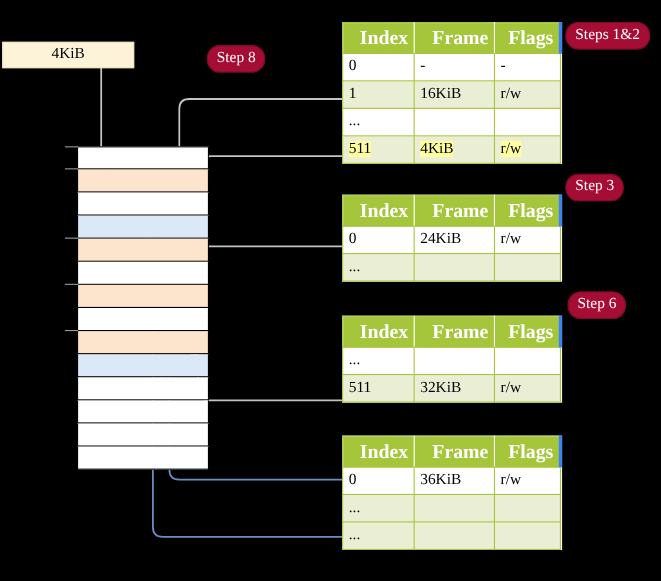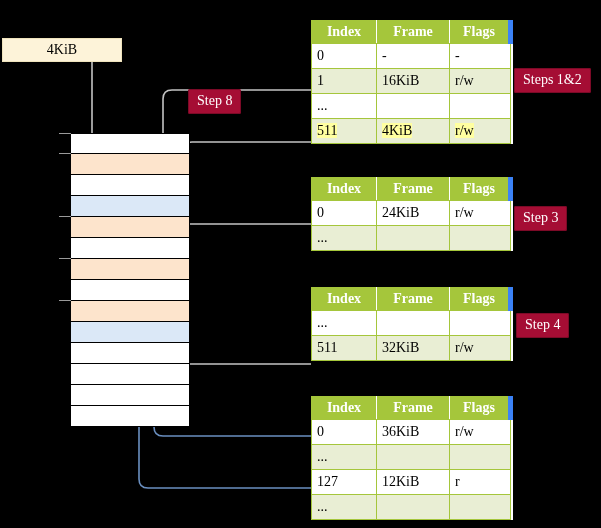--- a/index.html
+++ b/index.html
@@ -14,49 +14,48 @@
     position:absolute;left:2px;top:38px;width:118px;height:22px;
     background:#fdf3d9;border:1px solid #efe3bc;
     display:flex;align-items:center;justify-content:center;
     font-size:14px;color:#000;
   }
 
   
   .badge{
     position:absolute;background:#a50d34;color:#fff;
     font-size:14px;line-height:1;
-    padding:5px 9px 6px 9px;border-radius:2px;
+    padding:5px 9px 6px 9px;border-radius:12px;
     box-shadow:0 0 0 1px #7c0a27 inset;
     white-space:nowrap;
-    margin-top:48px;
   }
   #badge-step0{left:188px;top:41px;}
   #badge-steps12{left:514px;top:20px;}
   #badge-step3{left:514px;top:158px;}
   #badge-step4{left:516px;top:265px;}
 
   
   #mem-col{position:absolute;left:70px;top:133px;width:120px;}
   .mem-row{height:21px;box-sizing:border-box;
            border:1px solid #000;border-top:none;background:#fff;}
   .mem-row.first{border-top:1px solid #000;}
   .mem-row.orange{background:#fde4cc;}
   .mem-row.blue{background:#dbe8f7;}
   .mem-tick{position:absolute;left:-12px;width:12px;height:0;
             border-top:1px solid #9a9a9a;}
 
   
   .ptable{position:absolute;border-collapse:collapse;
           border:1px solid #a5c63b;background:#fff;}
   .ptable th{
-    background:#a5c63b;color:#fff;font-weight:bold;font-size:14px;
-    text-align:center;padding:3px 5px;border:1px solid #a5c63b;
+    background:#a5c63b;color:#fff;font-weight:bold;font-size:18px;
+    text-align:right;padding:3px 5px;border:1px solid #a5c63b;
     border-right:1px solid #fff;
   }
-  .ptable th:last-child{border-right:5px solid #3b82f6;}
+  .ptable th:last-child{border-right:3px solid #3b82f6;}
   .ptable td{
     font-size:14px;color:#000;padding:2px 5px;height:20px;
     border:1px solid #a5c63b;vertical-align:middle;
   }
   .ptable tr.alt td{background:#e9eed4;}
   .ptable td .hl{background:#ffffa0;}
   .ptable td.idx{width:54px;}
   .ptable td.frm{width:62px;}
   .ptable td.flg{width:48px;}
   .ptable th.idx{width:54px;}
@@ -118,21 +117,21 @@
   </g>
 </svg>
 
 <div id="vaddr-box">
   <span>4KiB</span>
 </div>
 
 <div class="badge" id="badge-step0">Step 8</div>
 <div class="badge" id="badge-steps12">Steps 1&amp;2</div>
 <div class="badge" id="badge-step3">Step 3</div>
-<div class="badge" id="badge-step4">Step 4</div>
+<div class="badge" id="badge-step4">Step 6</div>
 
 <div id="mem-col">
     <div class="mem-row first" style="position: relative;">
       <span class="mem-tick" style="top: -1px;"></span>
     </div>
     <div class="mem-row orange" style="position: relative;">
       <span class="mem-tick" style="top: -1px;"></span>
     </div>
     <div class="mem-row" style="position: relative;"></div>
     <div class="mem-row blue" style="position: relative;"></div>
@@ -239,24 +238,19 @@
       <tr>
         <td class="idx">0</td>
         <td class="frm">36KiB</td>
         <td class="flg">r/w</td>
       </tr>
       <tr class="alt">
         <td class="idx">...</td>
         <td class="frm"></td>
         <td class="flg"></td>
       </tr>
-      <tr>
-        <td class="idx">127</td>
-        <td class="frm">12KiB</td>
-        <td class="flg">r</td>
-      </tr>
       <tr class="alt">
         <td class="idx">...</td>
         <td class="frm"></td>
         <td class="flg"></td>
       </tr>
     </tbody>
   </table>
 
 </body></html>

